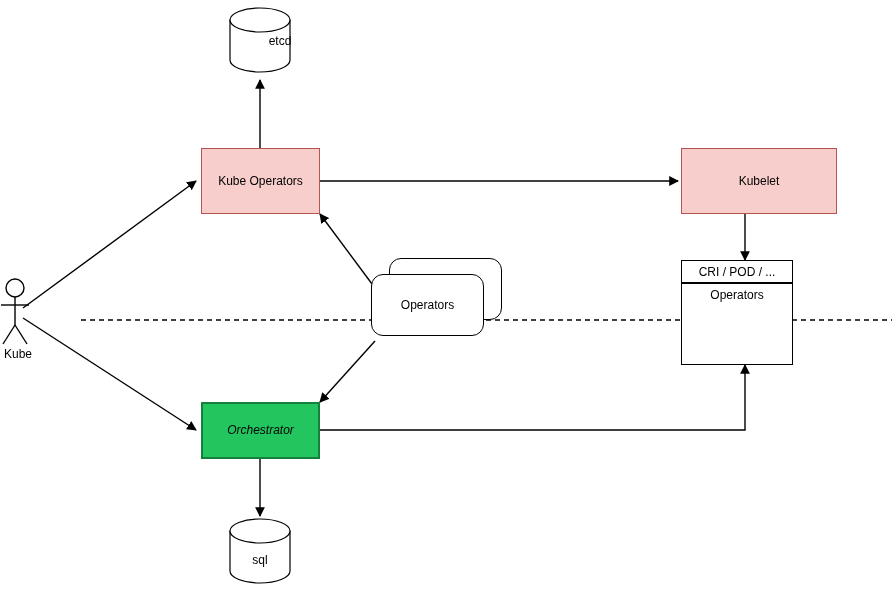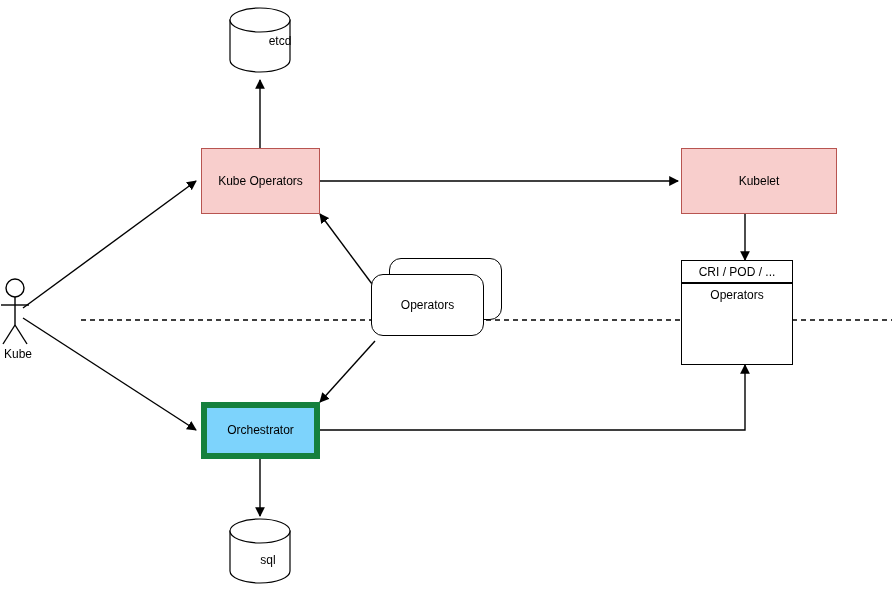--- a/index.html
+++ b/index.html
@@ -34,22 +34,23 @@
     font-size: 12px;
     color: #000000;
     text-align: center;
     line-height: 1.2;
   }
   .box-pink {
     background: #f8cecc;
     border: 1px solid #b85450;
   }
   .box-green {
-    background: #7dd3fc;
-    border: 6px solid #15803d;
+    background: #22c55e;
+    border: 2px solid #15803d;
+    font-style: italic;
   }
   .cyl-label {
     position: absolute;
     width: 100%;
     text-align: center;
     font-size: 12px;
     color: #000000;
   }
   .stack-node {
     position: absolute;
@@ -137,21 +138,21 @@
       <circle cx="15" cy="288" r="9" fill="#ffffff"></circle>
       <line x1="15" y1="297" x2="15" y2="325"></line>
       <line x1="1" y1="305" x2="29" y2="305"></line>
       <line x1="15" y1="325" x2="3" y2="344"></line>
       <line x1="15" y1="325" x2="27" y2="344"></line>
     </g>
   </svg>
 
   <div class="cyl-label" style="left:230px; top:34px; width:60px;padding-left:20px;">etcd</div>
 
-  <div class="cyl-label" style="left:230px; top:553px; width:60px;padding-left:8px;">sql</div>
+  <div class="cyl-label" style="left:230px; top:553px; width:60px;">sql</div>
 
   <div class="node box-pink" style="left:201px; top:148px; width:119px; height:66px;">Kube Operators</div>
 
   <div class="node box-pink" style="left:681px; top:148px; width:156px; height:66px;">Kubelet</div>
 
   <div class="node box-green" style="left:201px; top:402px; width:119px; height:57px;">Orchestrator</div>
 
   <div class="stack-node" style="left:371px; top:258px; width:131px; height:88px;">
     <div class="stack-layer" style="left:18px; top:0px; width:113px; height:62px;"></div>
     <div class="stack-layer" style="left:0px; top:16px; width:113px; height:62px;

